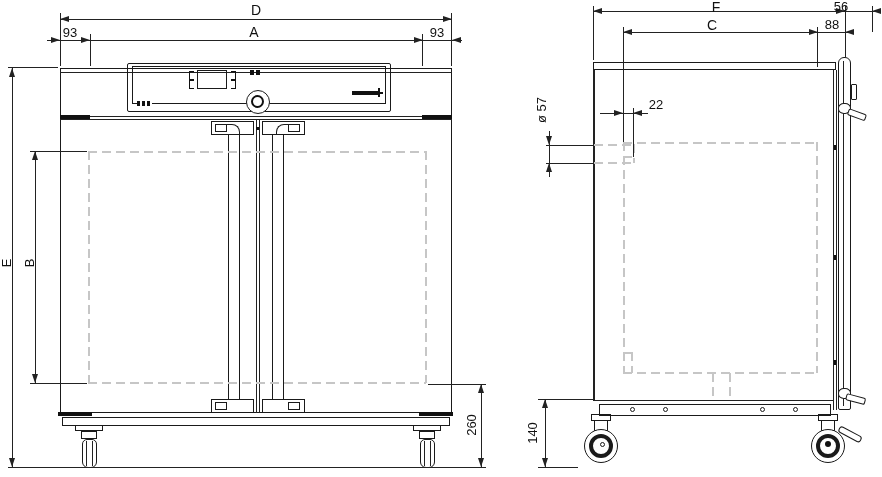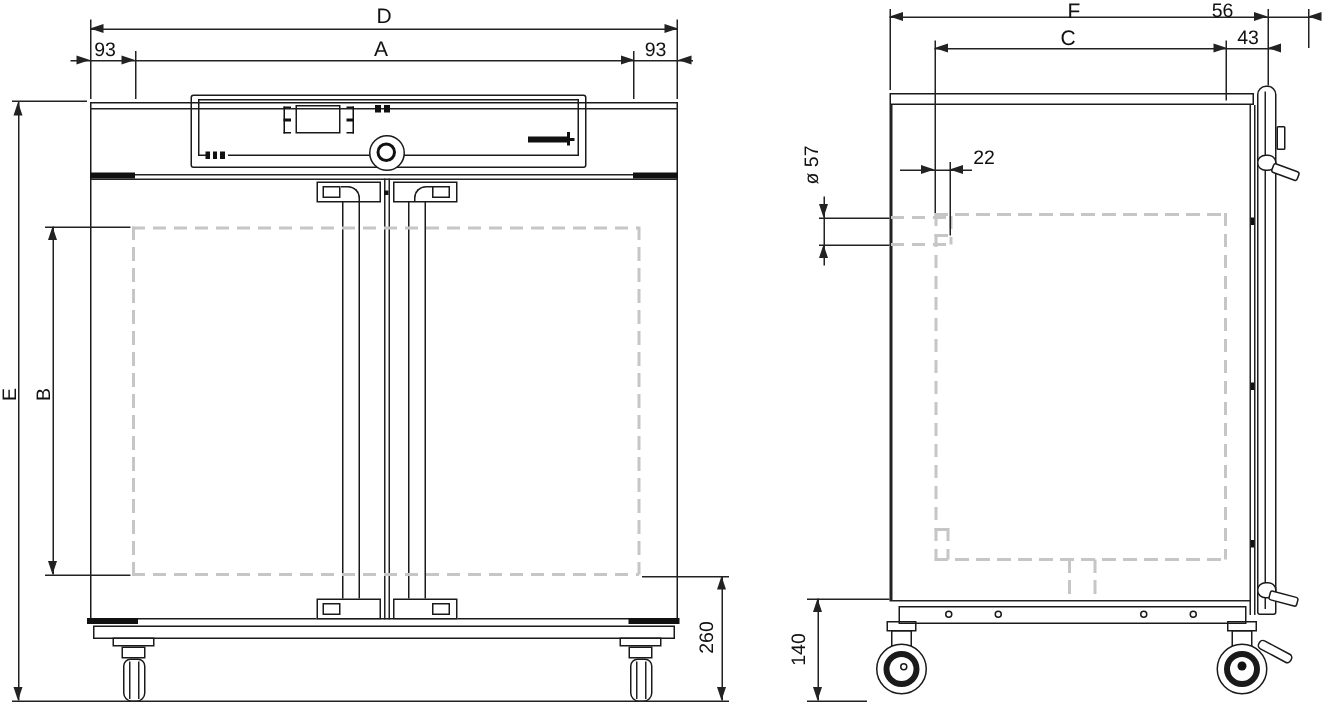--- a/index.html
+++ b/index.html
@@ -176,30 +176,30 @@
   <div class="fill round" style="left:825px;top:441px;width:6px;height:6px"></div>
 
   <div class="v" style="left:593px;top:6px;height:54px"></div>
   <div class="v" style="left:845px;top:6px;height:51px"></div>
   <div class="v" style="left:872px;top:6px;height:26px"></div>
   <div class="h" style="left:593px;top:11px;width:287px"></div>
   <div class="ar aL" style="left:593px;top:8px"></div>
   <div class="ar aR" style="left:836px;top:8px"></div>
   <div class="ar aL" style="left:872px;top:8px"></div>
   <div class="lb big" style="left:716px;top:0px">F</div>
-  <div class="lb" style="left:815px;top:0px">56</div>
+  <div class="lb" style="left:841px;top:0px">56</div>
 
   <div class="v" style="left:623px;top:27px;height:115px"></div>
   <div class="v" style="left:817px;top:27px;height:40px"></div>
   <div class="h" style="left:623px;top:32px;width:230px"></div>
   <div class="ar aL" style="left:623px;top:29px"></div>
   <div class="ar aR" style="left:809px;top:29px"></div>
   <div class="ar aL" style="left:845px;top:29px"></div>
   <div class="lb big" style="left:712px;top:18px">C</div>
-  <div class="lb" style="left:832px;top:18px">43</div>
+  <div class="lb" style="left:832px;top:18px">88</div>
 
   <div class="v" style="left:633px;top:108px;height:49px"></div>
   <div class="h" style="left:600px;top:113px;width:48px"></div>
   <div class="ar aR" style="left:614px;top:110px"></div>
   <div class="ar aL" style="left:633px;top:110px"></div>
   <div class="lb" style="left:656px;top:98px">22</div>
 
   <div class="h" style="left:546px;top:145px;width:47px"></div>
   <div class="h" style="left:546px;top:163px;width:47px"></div>
   <div class="v" style="left:549px;top:131px;height:46px"></div>

